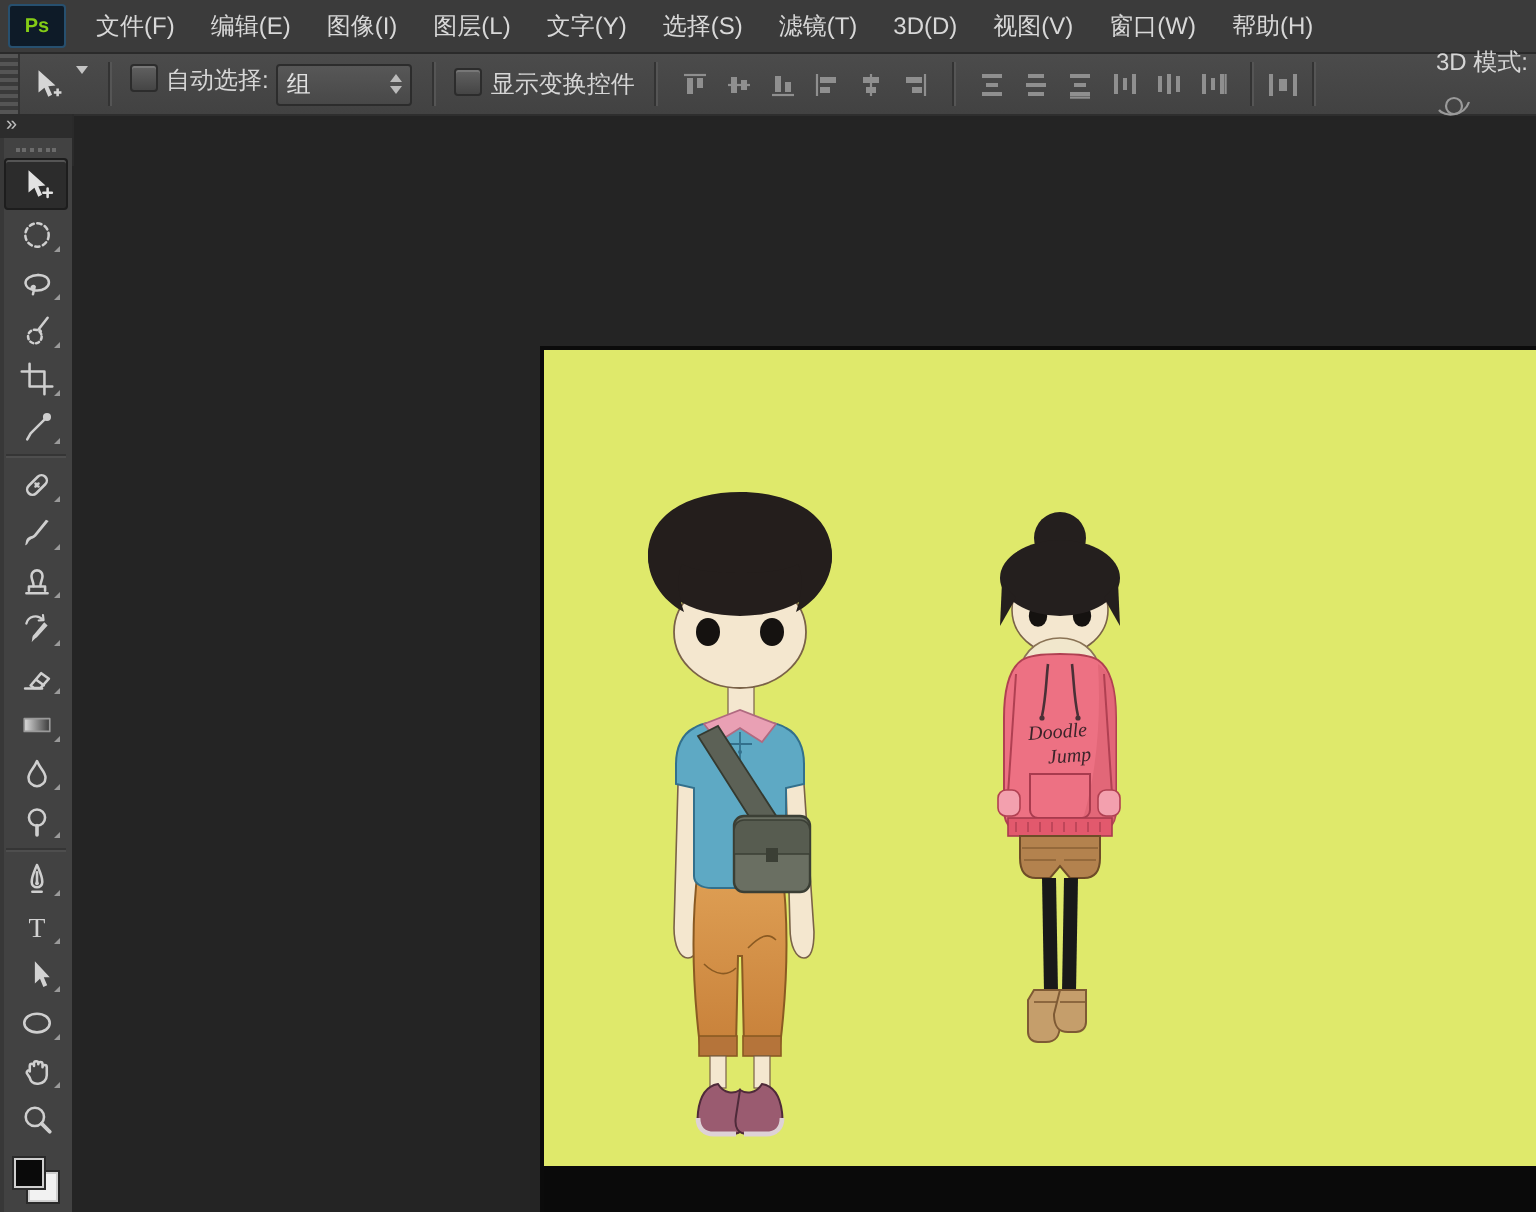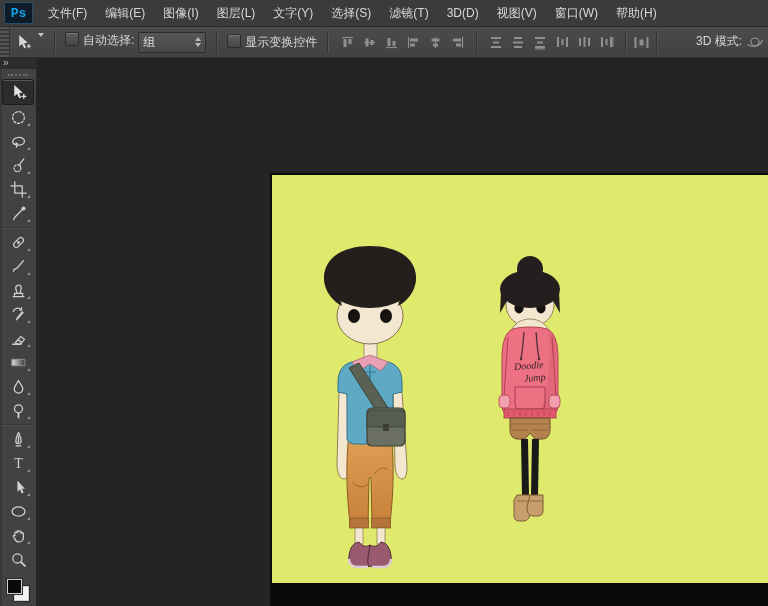--- a/index.html
+++ b/index.html
@@ -5,23 +5,23 @@
   html,body{margin:0;padding:0;background:#111;}
   .app{position:relative;width:768px;height:606px;overflow:hidden;
        background:#242424;font-family:"Liberation Sans",sans-serif;
        -webkit-user-select:none;user-select:none;}
 
   
   .menubar{position:absolute;left:0;top:0;width:768px;height:26px;
            background:#3b3b3b;border-bottom:1px solid #2a2a2a;
            display:flex;align-items:center;}
   .ps-logo{width:27px;height:20px;margin:0 6px 0 4px;background:#0e1b28;
-           border:1px solid #27506f;border-radius:2px;color:#0ea5e9;
-           font-weight:bold;font-size:13px;display:flex;align-items:center;
-           justify-content:center;font-family:Liberation Mono, monospace;}
+           border:1px solid #27506f;border-radius:2px;color:#84cc16;
+           font-weight:bold;font-size:10px;display:flex;align-items:center;
+           justify-content:center;}
   .menu-items{display:flex;height:100%;}
   .menu-item{padding:0 9px;font-size:12px;color:#d8d8d8;line-height:26px;cursor:default;}
 
   
   .optionsbar{position:absolute;left:0;top:27px;width:768px;height:30px;
               background:linear-gradient(#4b4b4b,#424242);
               border-bottom:1px solid #2e2e2e;display:flex;align-items:center;}
   .ob-grip{width:9px;height:100%;background:repeating-linear-gradient(
             180deg,#555 0 2px,#3a3a3a 2px 4px);border-right:1px solid #333;}
   .ob-sep{width:1px;height:22px;background:#333;box-shadow:1px 0 0 #555;margin:0 6px;}
@@ -243,21 +243,21 @@
     <span class="ob-icon">
       <svg width="17" height="15" viewBox="0 0 17 15">
           <rect x="1.5" y="2" width="2" height="11"></rect>
           <rect x="6.5" y="4.5" width="4" height="6"></rect>
           <rect x="13.5" y="2" width="2" height="11"></rect>
         </svg>
     </span>
 
     <div class="ob-sep"></div>
 
-    <div class="ob-group" style="margin-left:auto;margin-right:0;">
+    <div class="ob-group" style="margin-left:auto;margin-right:0;flex-direction:column;">
       <span class="ob-label">3D 模式:</span>
       <span class="ob-icon">
         <svg width="18" height="16" viewBox="0 0 18 16">
             <circle cx="9" cy="8" r="4" stroke="#9a9a9a"></circle>
             <path d="M1.5,10 C4,13.5 14,13.5 16.5,6" stroke="#9a9a9a"></path>
           </svg>
       </span>
     </div>
   </div>
 

